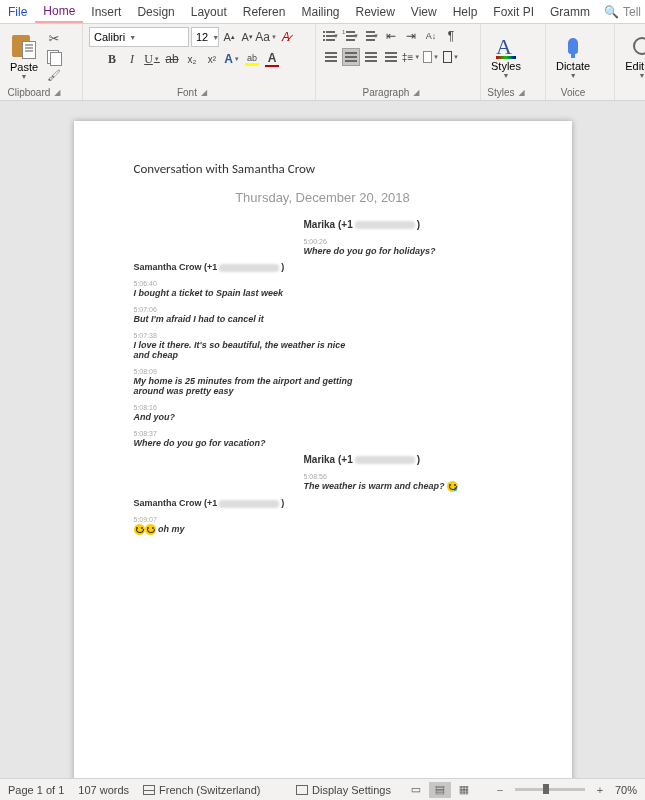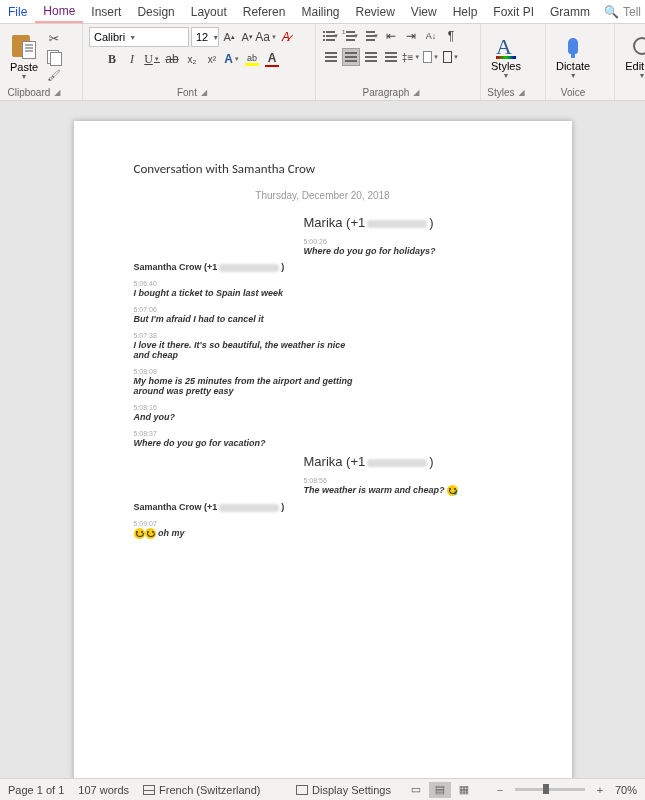--- a/index.html
+++ b/index.html
@@ -81,22 +81,22 @@
 .search-circle::after { content:""; position:absolute; width:2px; height:8px; background:#666; bottom:-6px; right:-2px; transform:rotate(-45deg); }
 .mic-icon { width:10px; height:16px; background:#4a86e8; border-radius:5px 5px 3px 3px; position:relative; }
 .mic-icon::after { content:""; position:absolute; bottom:-4px; left:3px; width:4px; height:4px; background:#4a86e8; }
 .grammarly-icon { width:22px; height:22px; background:#15c39a; border-radius:50%; position:relative; }
 .grammarly-icon::after { content:""; position:absolute; width:12px; height:12px; border:2px solid #fff; border-top:none; border-right:none; border-radius:50%; top:3px; left:3px; transform:rotate(-45deg); }
 
 
 .doc-area { flex:1; background:#e6e6e6; overflow:hidden; position:relative; display:flex; justify-content:center; padding-top:20px; }
 .page { width:498px; height:660px; background:#fff; box-shadow:0 0 6px rgba(0,0,0,0.3); padding:40px 60px 30px 60px; font-size:9px; color:#333; position:relative; }
 .doc-title { font-size:13px; font-weight:500; margin-bottom:14px; font-family:Calibri,sans-serif; }
-.doc-date { text-align:center; font-size:10px; color:#999; margin-bottom:14px; }
-.sender-right { margin-left:170px; font-size:13px; font-weight:400; margin-top:6px; }
+.doc-date { text-align:center; font-size:13px; color:#999; margin-bottom:14px; }
+.sender-right { margin-left:170px; font-size:10px; font-weight:700; margin-top:6px; }
 .sender-left { font-size:9px; font-weight:600; margin-top:6px; }
 .blur { display:inline-block; width:60px; height:8px; background:#ddd; border-radius:3px; filter:blur(1px); vertical-align:middle; margin:0 2px; }
 .ts { font-size:7px; color:#aaa; margin-top:8px; }
 .ts-right { margin-left:170px; }
 .msg { font-size:9px; font-style:italic; font-weight:600; margin-top:1px; max-width:220px; }
 .msg-right { margin-left:170px; }
 .emoji-face { display:inline-block; width:11px; height:11px; background:#ffcc00; border-radius:50%; position:relative; vertical-align:middle; }
 .emoji-face::before { content:""; position:absolute; width:2px; height:2px; background:#333; border-radius:50%; top:3px; left:2px; box-shadow:5px 0 0 #333; }
 .emoji-face::after { content:""; position:absolute; width:6px; height:3px; border:1px solid #333; border-top:none; border-radius:0 0 6px 6px; top:5px; left:2px; }
 .tear-drop { display:inline-block; width:3px; height:4px; background:#4ab; border-radius:50% 50% 50% 0; position:absolute; top:6px; right:1px; }

